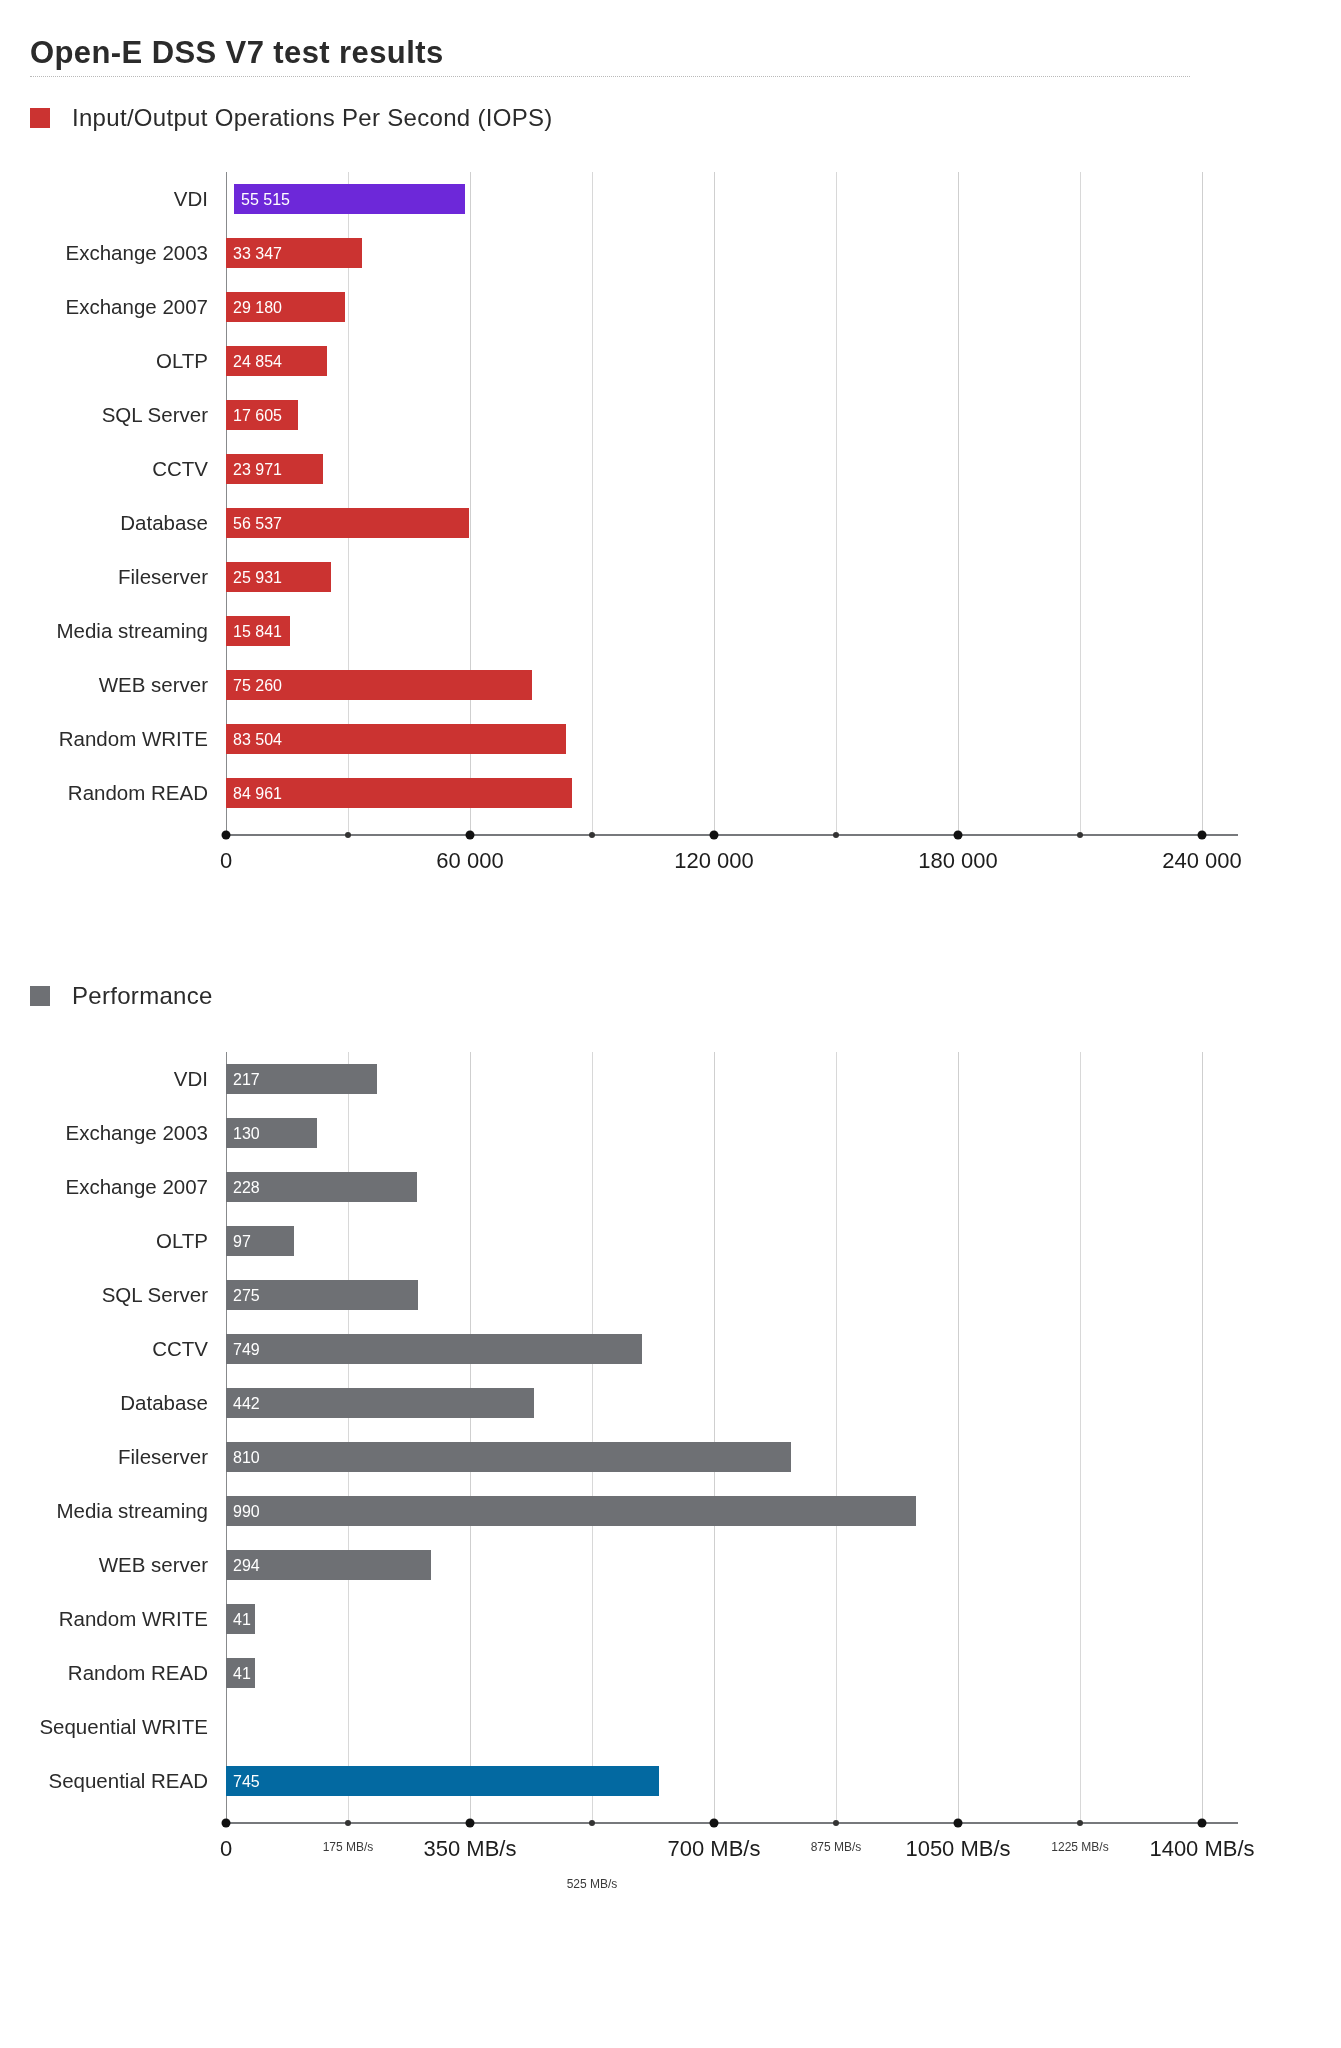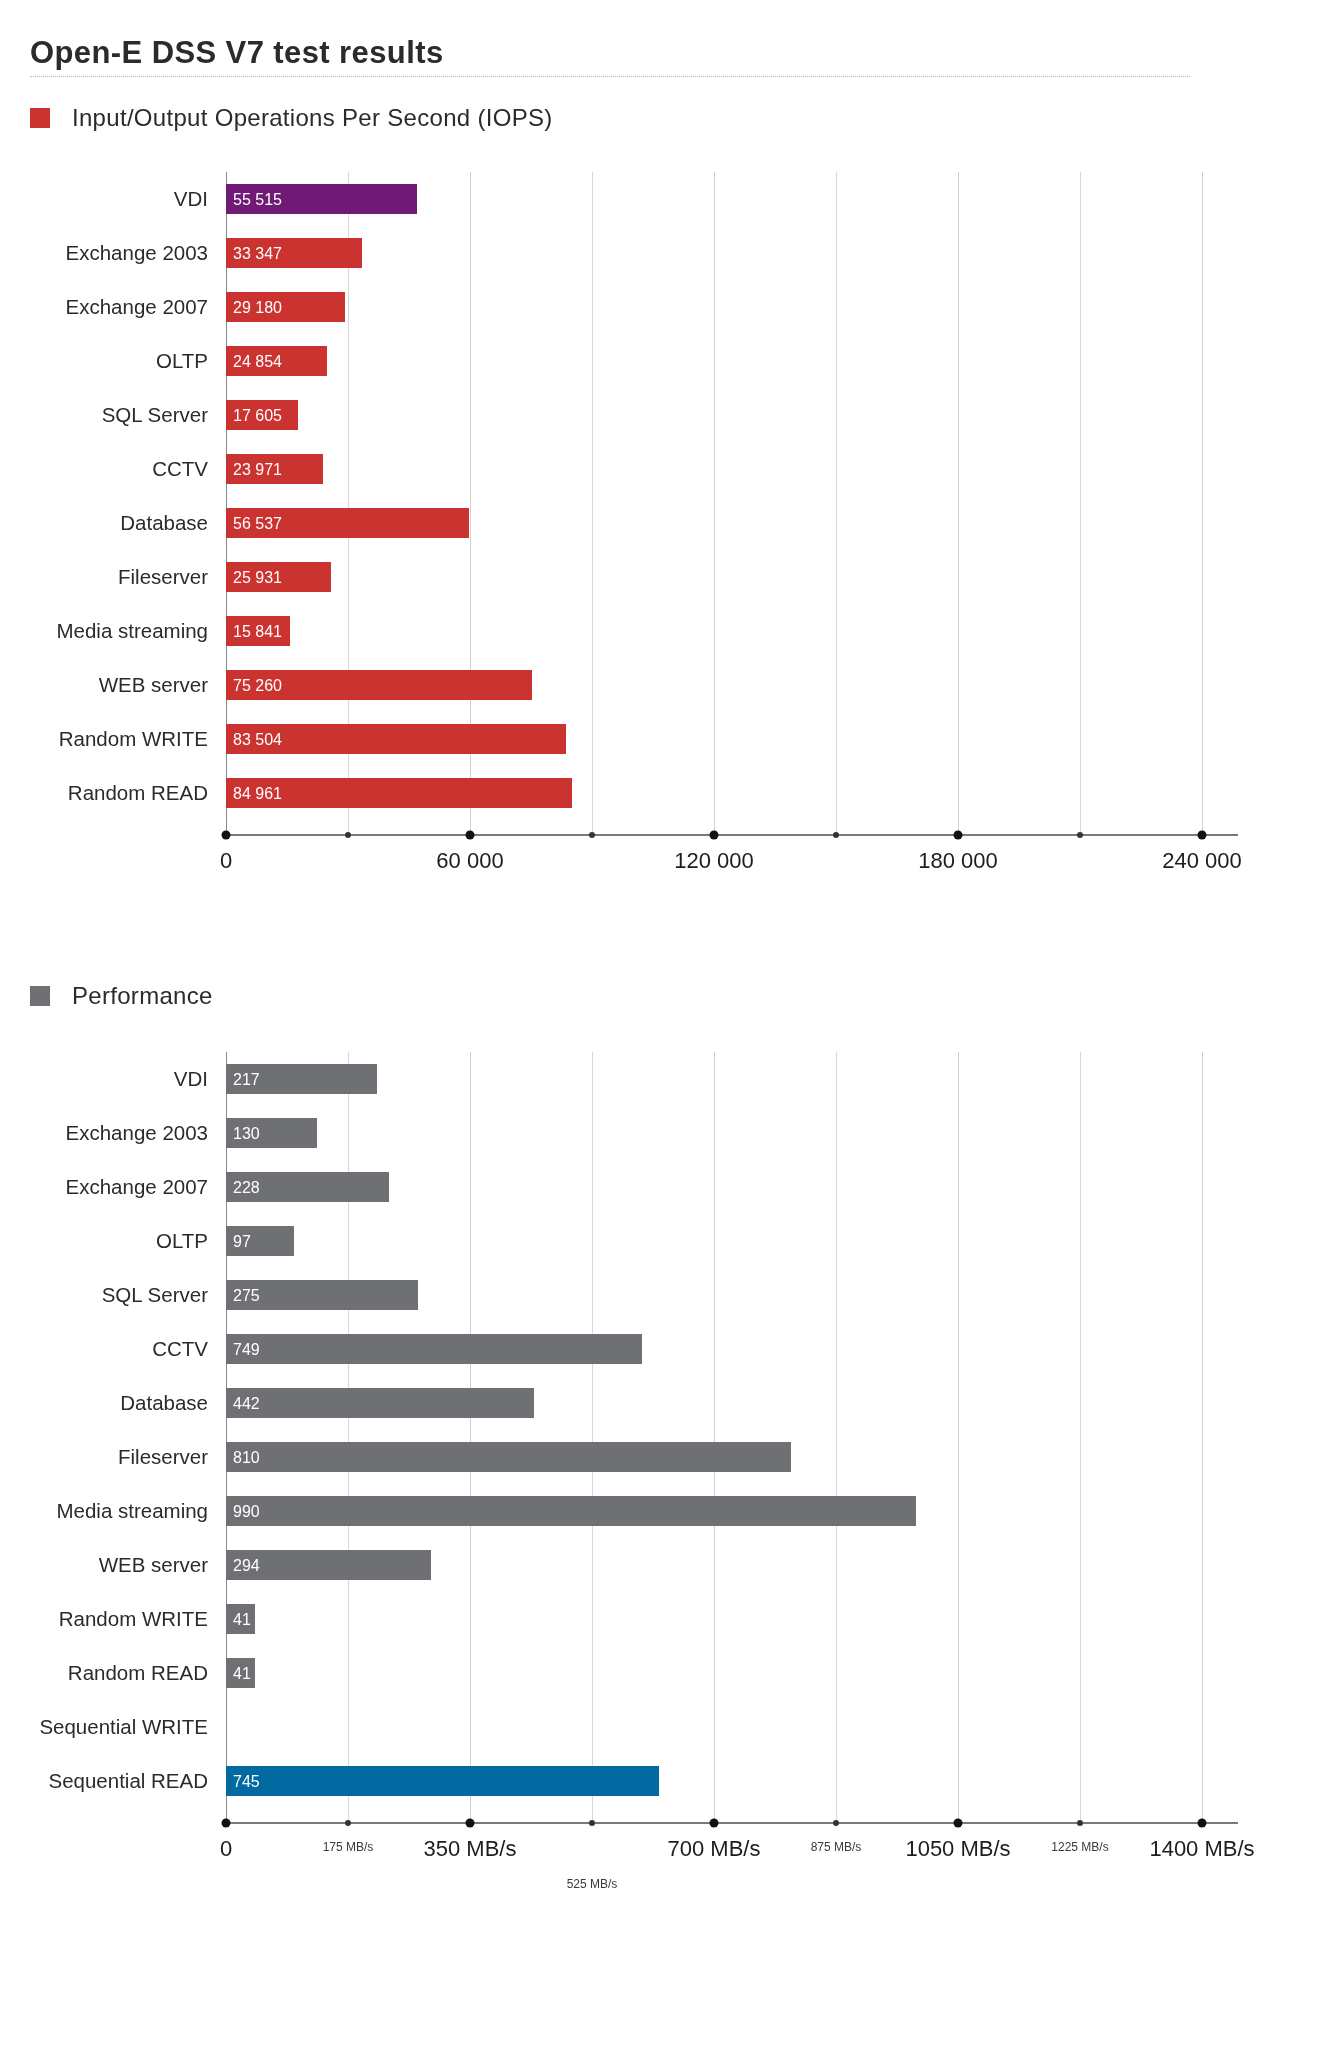--- a/index.html
+++ b/index.html
@@ -162,21 +162,21 @@
       <div class="gridline major" style="left: 470px; top: 2px; height: 660px; position: absolute;"></div>
       <div class="gridline" style="left: 592px; top: 2px; height: 660px; position: absolute;"></div>
       <div class="gridline major" style="left: 714px; top: 2px; height: 660px; position: absolute;"></div>
       <div class="gridline" style="left: 836px; top: 2px; height: 660px; position: absolute;"></div>
       <div class="gridline major" style="left: 958px; top: 2px; height: 660px; position: absolute;"></div>
       <div class="gridline" style="left: 1080px; top: 2px; height: 660px; position: absolute;"></div>
       <div class="gridline major" style="left: 1202px; top: 2px; height: 660px; position: absolute;"></div>
       <div class="axis-vert" style="top: 2px; height: 660px;"></div>
       <div class="row" style="top: 14px; width: 1341px;">
         <div class="row-label">VDI</div>
-        <div class="bar" style="width: 191px; background: #701a75;">
+        <div class="bar" style="width: 231px; background: #6d28d9; margin-left: 8px;">
           <span class="bar-value">55 515</span>
         </div>
       </div>
       <div class="row" style="top: 68px; width: 1341px;">
         <div class="row-label">Exchange 2003</div>
         <div class="bar" style="width: 135.611px; background: rgb(203, 51, 49);">
           <span class="bar-value">33 347</span>
         </div>
       </div>
       <div class="row" style="top: 122px; width: 1341px;">
@@ -278,21 +278,21 @@
         </div>
       </div>
       <div class="row" style="top: 68px; width: 1341px;">
         <div class="row-label">Exchange 2003</div>
         <div class="bar" style="width: 90.6286px; background: rgb(110, 112, 116);">
           <span class="bar-value">130</span>
         </div>
       </div>
       <div class="row" style="top: 122px; width: 1341px;">
         <div class="row-label">Exchange 2007</div>
-        <div class="bar" style="width: 163px; background: rgb(110, 112, 116); text-align: center;">
+        <div class="bar" style="width: 191px; background: rgb(110, 112, 116); text-align: center;">
           <span class="bar-value">228</span>
         </div>
       </div>
       <div class="row" style="top: 176px; width: 1341px;">
         <div class="row-label">OLTP</div>
         <div class="bar" style="width: 67.6229px; background: rgb(110, 112, 116);">
           <span class="bar-value">97</span>
         </div>
       </div>
       <div class="row" style="top: 230px; width: 1341px;">

